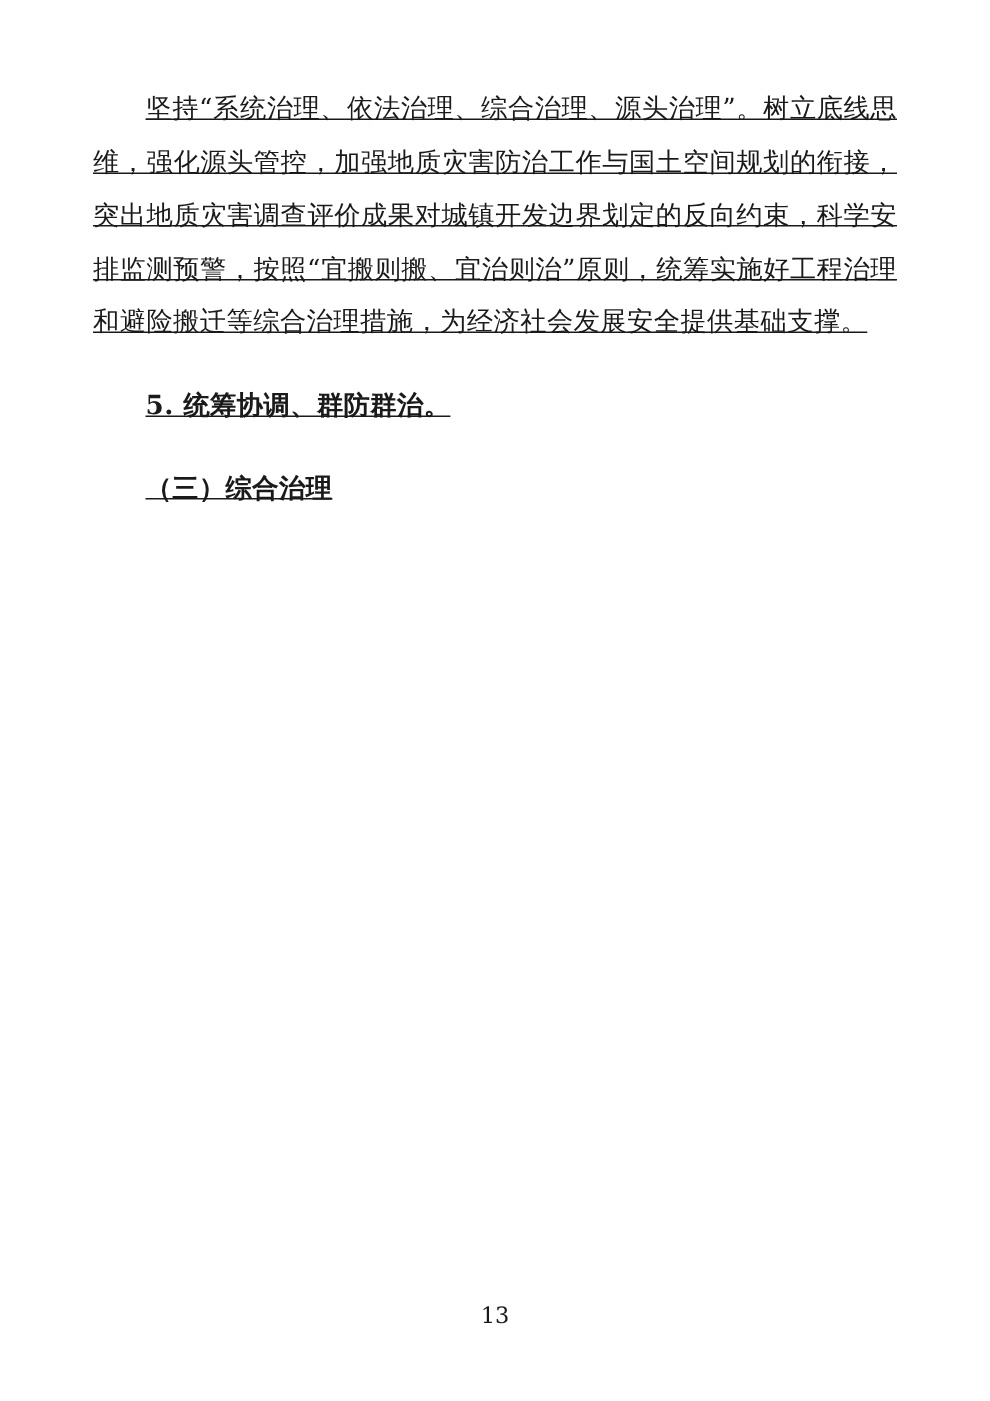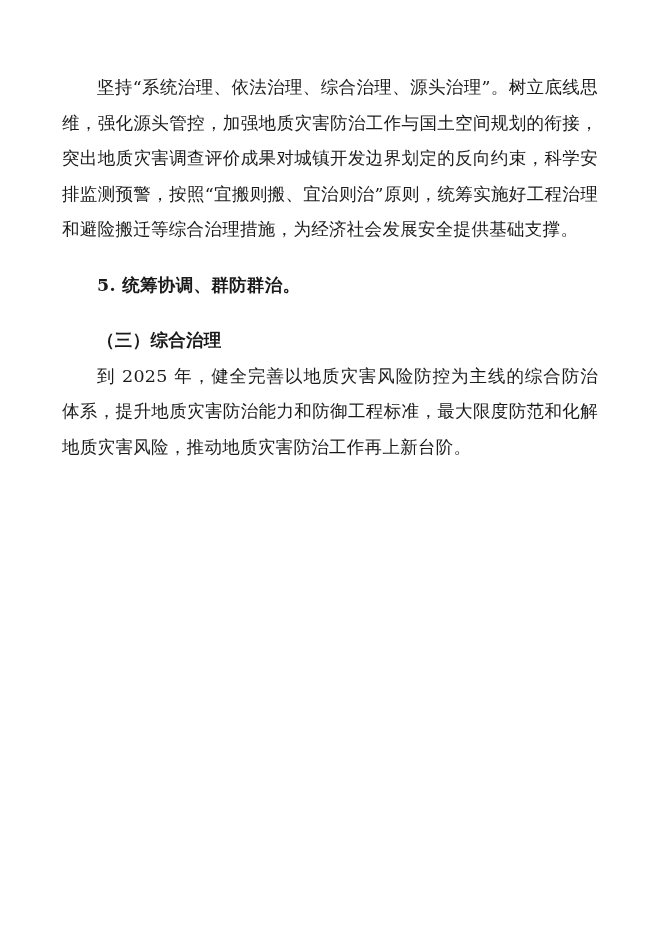--- a/index.html
+++ b/index.html
@@ -6,24 +6,25 @@
     margin: 0;
     padding: 0;
     background: #ffffff;
   }
   .page {
     position: relative;
     width: 660px;
     height: 934px;
     background: #ffffff;
     box-sizing: border-box;
-    padding: 70px 62px 40px 62px;
+    padding: 56px 62px 40px 62px;
     font-family: "DejaVu Serif", "Liberation Serif", serif;
     color: #1a1a1a;
     overflow: hidden;
+    text-decoration: underline;
   }
   .body-text {
     font-size: 17.5px;
     line-height: 35.5px;
     letter-spacing: 0.3px;
     text-align: justify;
     text-justify: inter-ideograph;
     margin: 0;
   }
   .indent2 {
@@ -53,17 +54,17 @@
 
 <div class="page">
 
   <p class="body-text para indent2">坚持“系统治理、依法治理、综合治理、源头治理”。树立底线思维，强化源头管控，加强地质灾害防治工作与国土空间规划的衔接，突出地质灾害调查评价成果对城镇开发边界划定的反向约束，科学安排监测预警，按照“宜搬则搬、宜治则治”原则，统筹实施好工程治理和避险搬迁等综合治理措施，为经济社会发展安全提供基础支撑。</p>
 
   <p class="body-text para heading">5. 统筹协调、群防群治。</p>
 
 
   <p class="body-text para heading">（三）综合治理</p>
 
-  <p class="body-text para indent2">到 2025 年，健全完善以地质灾害风险防控为主线的综合防治体系，提升地质灾害防治能力和防御工程标准，最大限度防范和化解地质灾害风险，推动地质灾害防治工作再上新台阶。</p>
 
 
+  <div class="page-number">13</div>
 
 </div>
 
 </body></html>

